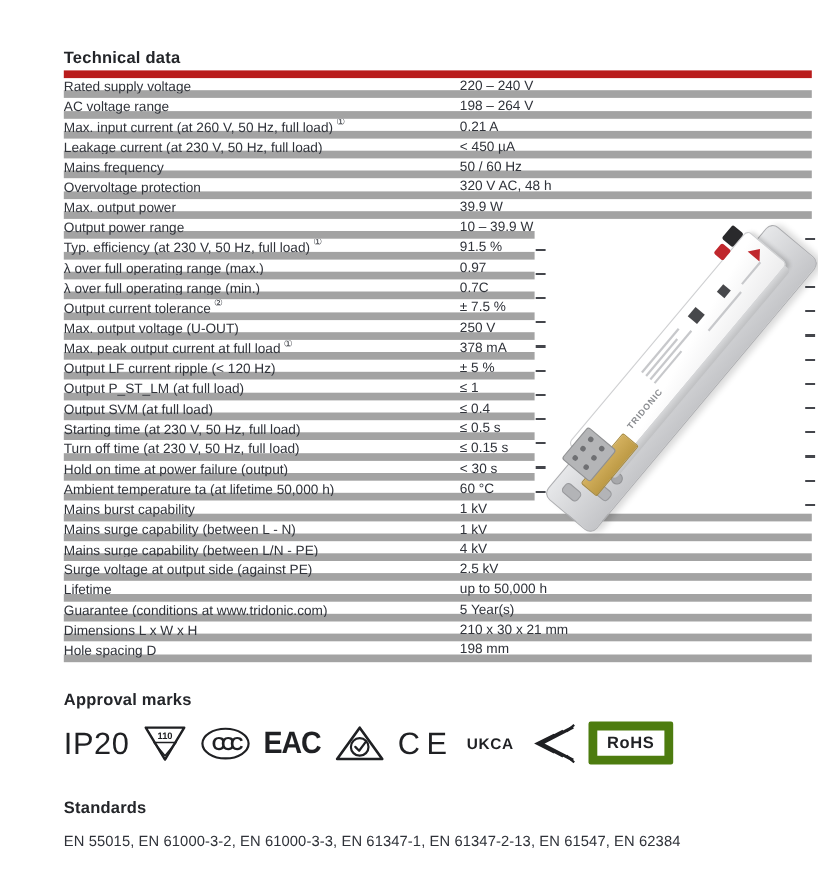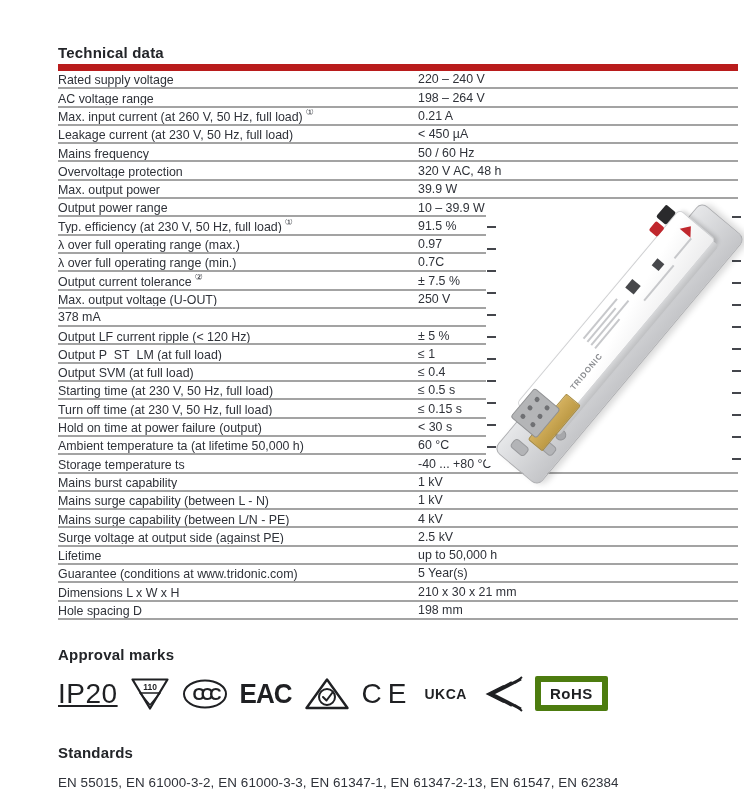--- a/index.html
+++ b/index.html
@@ -10,37 +10,37 @@
   }
   .content{position:absolute;left:58px;top:44px;width:680px;}
   .sec-title{
     font-size:15px;font-weight:700;color:#232529;margin:0;
     letter-spacing:.2px;
   }
   .title-rule{border-bottom:7px solid #b91c1c;padding-bottom:3px;}
   
   .ttable{width:100%;}
   .trow{
-    height:18.3px;box-sizing:border-box;border-bottom:2px solid #a3a3a3;
+    height:18.3px;box-sizing:border-box;border-bottom:7px solid #a3a3a3;
     display:grid;grid-template-columns:360px 1fr;align-items:center;
     font-size:12.4px;line-height:1;padding-top:1px;
   }
   .tlabel{white-space:nowrap;overflow:hidden;}
   .tvalue{white-space:nowrap;}
   sup.fmark{font-size:9px;position:relative;top:-1px;margin-left:3px;}
   
   .ap-title{margin-top:26px;}
   .marks{display:flex;align-items:center;gap:12px;margin-top:9px;height:44px;color:#1f2023;}
   .mk{display:flex;align-items:center;justify-content:center;}
   .mk svg{stroke:#1f2023;}
-  .mk-ip20{font-size:28px;font-weight:400;letter-spacing:.5px;text-decoration:underline;}
+  .mk-ip20{font-size:28px;font-weight:400;letter-spacing:.5px;}
   .mk-eac{font-size:26px;font-weight:800;letter-spacing:-1px;transform:scaleY(1.08);}
   .mk-ce{font-size:28px;font-weight:400;letter-spacing:6px;}
   .mk-ukca{display:flex;flex-direction:row;font-size:14px;font-weight:800;line-height:12px;letter-spacing:.5px;}
-  .mk-rohs{border:6px solid #4d7c0f;border-radius:2px;padding:3px 9px;font-size:15px;font-weight:600;letter-spacing:.5px;}
+  .mk-rohs{border:8px solid #4d7c0f;border-radius:2px;padding:3px 9px;font-size:15px;font-weight:600;letter-spacing:.5px;}
   
   .st-title{margin-top:28px;}
   .standards-text{margin-top:14px;font-size:13.4px;color:#2f3239;letter-spacing:.1px;}
   
   .photo{position:absolute;left:486px;top:203px;width:258px;height:263px;background:#fff;z-index:2;}
   .ticks{position:absolute;width:9px;background:repeating-linear-gradient(to bottom,#44464c 0 2px,transparent 2px 22px);}
   .ticks-left{left:1px;top:23px;height:228px;}
   .ticks-right{right:3px;top:13px;height:246px;}
   .pgroup{position:absolute;left:130px;top:125px;width:0;height:0;transform:rotate(-50deg);}
   .tray{
@@ -151,20 +151,21 @@
         <div class="tvalue">± 7.5 %</div>
       </div>
 
       <div class="trow">
         <div class="tlabel"><span>Max. output voltage (U-OUT)</span><sup class="fmark"></sup></div>
         <div class="tvalue">250 V</div>
       </div>
 
 
       <div class="trow">
+        <div class="tlabel"><span>Max. peak output current at full load</span><sup class="fmark">①</sup></div>
         <div class="tvalue">378 mA</div>
       </div>
 
       <div class="trow">
         <div class="tlabel"><span>Output LF current ripple (&lt; 120 Hz)</span><sup class="fmark"></sup></div>
         <div class="tvalue">± 5 %</div>
       </div>
 
       <div class="trow">
         <div class="tlabel"><span>Output P_ST_LM (at full load)</span><sup class="fmark"></sup></div>
@@ -189,24 +190,20 @@
       <div class="trow">
         <div class="tlabel"><span>Hold on time at power failure (output)</span><sup class="fmark"></sup></div>
         <div class="tvalue">&lt; 30 s</div>
       </div>
 
       <div class="trow">
         <div class="tlabel"><span>Ambient temperature ta (at lifetime 50,000 h)</span><sup class="fmark"></sup></div>
         <div class="tvalue">60 °C</div>
       </div>
 
-      <div class="trow">
-        <div class="tlabel"><span>Storage temperature ts</span><sup class="fmark"></sup></div>
-        <div class="tvalue">-40 ... +80 °C</div>
-      </div>
 
       <div class="trow">
         <div class="tlabel"><span>Mains burst capability</span><sup class="fmark"></sup></div>
         <div class="tvalue">1 kV</div>
       </div>
 
       <div class="trow">
         <div class="tlabel"><span>Mains surge capability (between L - N)</span><sup class="fmark"></sup></div>
         <div class="tvalue">1 kV</div>
       </div>

